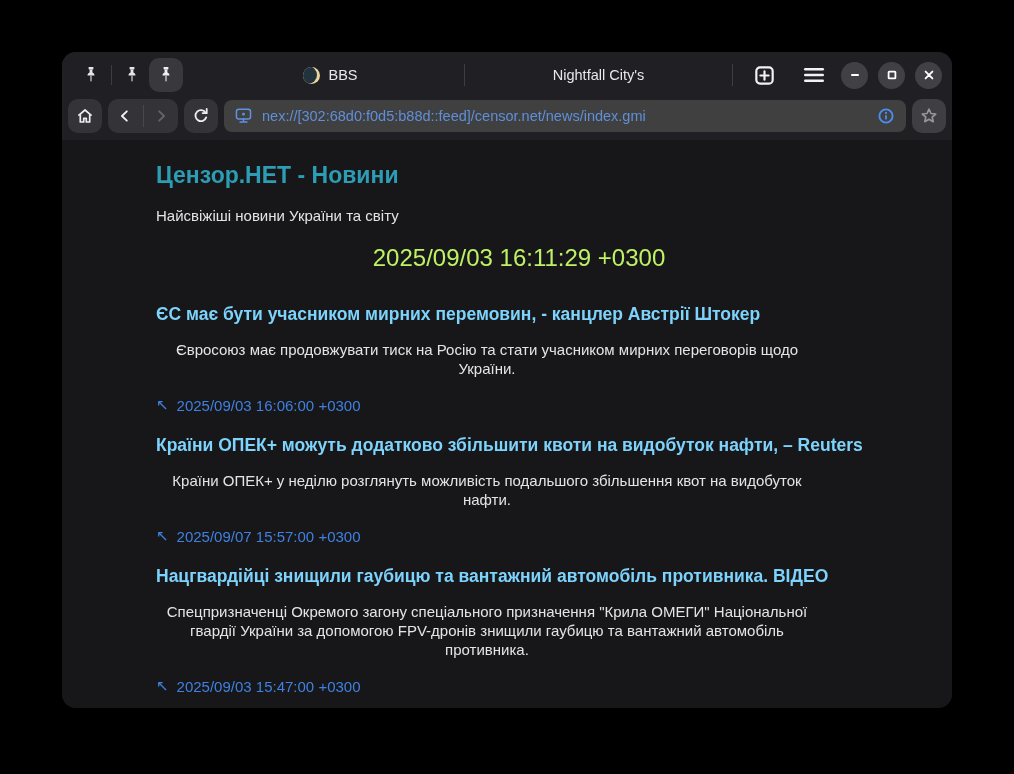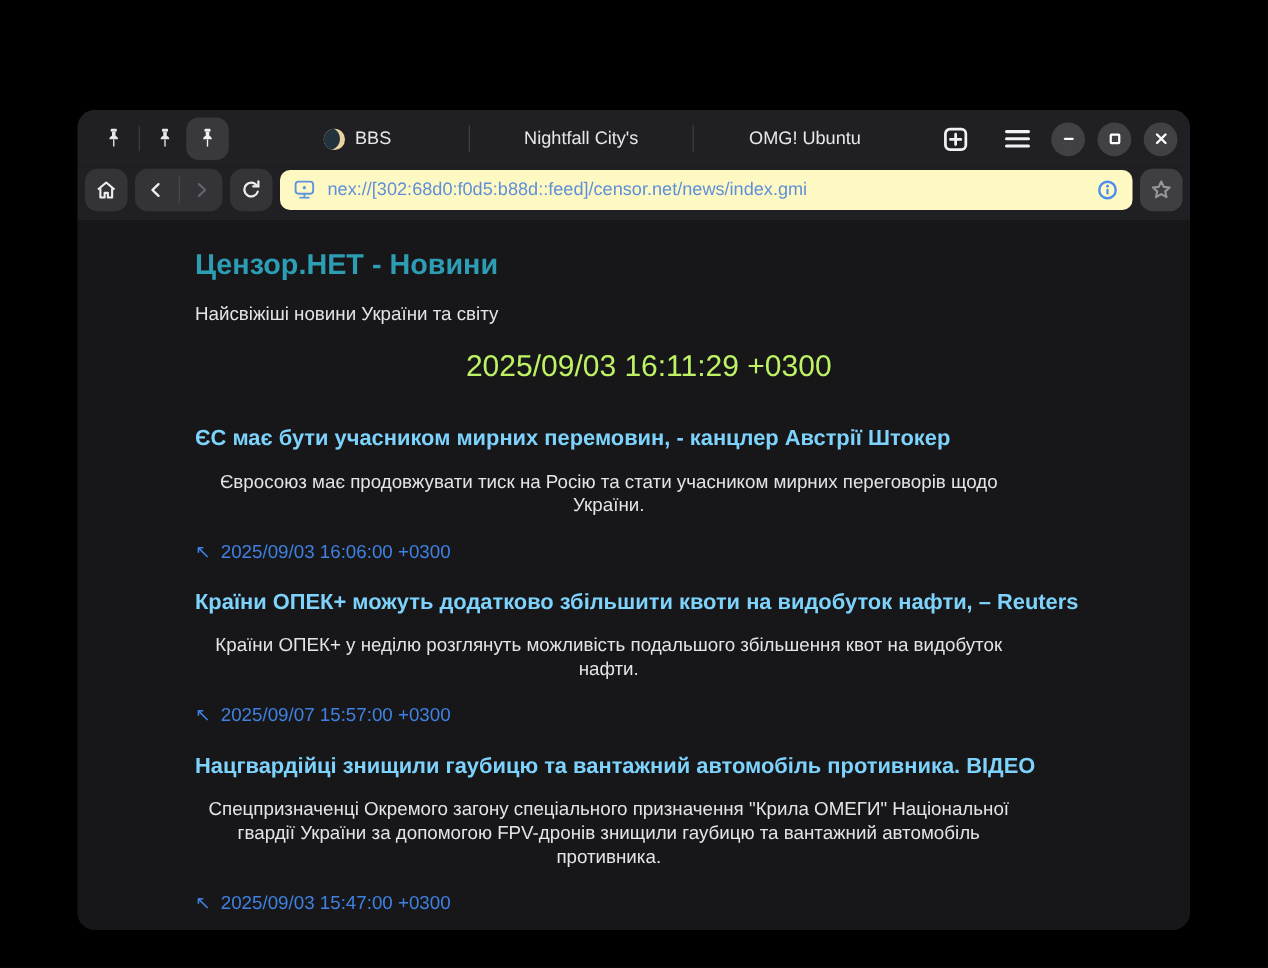--- a/index.html
+++ b/index.html
@@ -1,21 +1,21 @@
 <!DOCTYPE html>
 <html><head>
 <meta charset="utf-8">
 <style>
   * { margin:0; padding:0; box-sizing:border-box; }
   html,body { width:1014px; height:774px; background:#000; overflow:hidden;
               font-family:"Liberation Sans","DejaVu Sans",sans-serif; }
 
   .window { position:absolute; left:62px; top:52px; width:890px; height:656px;
             background:#17171a; border-radius:14px; overflow:hidden;
-            display:flex; flex-direction:column;margin-top:36px; }
+            display:flex; flex-direction:column; }
 
   
   .tabbar { height:46px; background:#202024; display:flex; align-items:center;
             padding:0 10px 0 12px; flex:0 0 auto; }
   .pin-btn { width:34px; height:34px; border:none; background:transparent; border-radius:10px;
              display:flex; align-items:center; justify-content:center; cursor:pointer; flex:0 0 auto; }
   .pin-btn.active { background:#38383d; }
   .vdiv { width:1px; height:20px; background:#3c3c41; margin:0 3px; flex:0 0 auto; }
   .tabs { flex:1; display:flex; align-items:stretch; height:100%; margin-left:14px; }
   .tab { flex:1; display:flex; align-items:center; justify-content:center; gap:8px;
@@ -35,21 +35,21 @@
   
   .navbar { height:42px; background:#202024; display:flex; align-items:center;
             padding:0 6px 6px 6px; gap:6px; flex:0 0 auto; }
   .nav-sq { width:34px; height:34px; border:none; border-radius:10px; background:#343438;
             display:flex; align-items:center; justify-content:center; cursor:pointer; flex:0 0 auto; }
   .backfwd { width:70px; height:34px; border-radius:10px; background:#343438;
              display:flex; align-items:center; flex:0 0 auto; }
   .backfwd button { flex:1; height:100%; border:none; background:transparent; cursor:pointer;
                     display:flex; align-items:center; justify-content:center; }
   .bf-div { width:1px; height:22px; background:#47474c; }
-  .urlbar { flex:1; height:32px; background:#fef9c3; border-radius:8px;
+  .urlbar { flex:1; height:32px; background:#404040; border-radius:8px;
             display:flex; align-items:center; gap:9px; padding:0 10px; cursor:text; min-width:0; }
   .url-text { color:#5f8fd9; font-size:14.5px; white-space:nowrap; overflow:hidden;
               text-overflow:ellipsis; flex:1; }
 
   
   .content { flex:1; background:#17171a; padding:10px 70px 0 94px; overflow:hidden; }
   .content h1 { margin-top:10px; font-size:23px; line-height:30px; font-weight:600; color:#2d9db4; }
   .subtitle   { margin-top:16px; font-size:15px; line-height:19px; color:#e4e4e6; }
   .content h2 { margin-top:20px; font-size:24px; line-height:26px; font-weight:500; color:#bef264;text-align:center; }
   .content h3 { font-size:17.5px; line-height:22px; font-weight:600; color:#7dd3fc; }
@@ -102,23 +102,20 @@
         <span class="moon">
             <i></i>
           </span>
         <span>BBS</span>
       </div>
       <span class="tabsep"></span>
       <div class="tab">
         <span>Nightfall City's</span>
       </div>
       <span class="tabsep"></span>
-      <div class="tab">
-        <span>OMG! Ubuntu</span>
-      </div>
     </div>
 
     <span class="tab-right-gap"></span>
 
     <button class="icon-btn">
       <span>
         <svg width="23" height="23" viewBox="0 0 20 20" fill="none" stroke="#f2f2f4" stroke-width="1.9">
           <rect x="2.9" y="2.9" width="14.2" height="14.2" rx="3.2"></rect>
           <path d="M10 6.4v7.2M6.4 10h7.2" stroke-linecap="round"></path>
         </svg>

